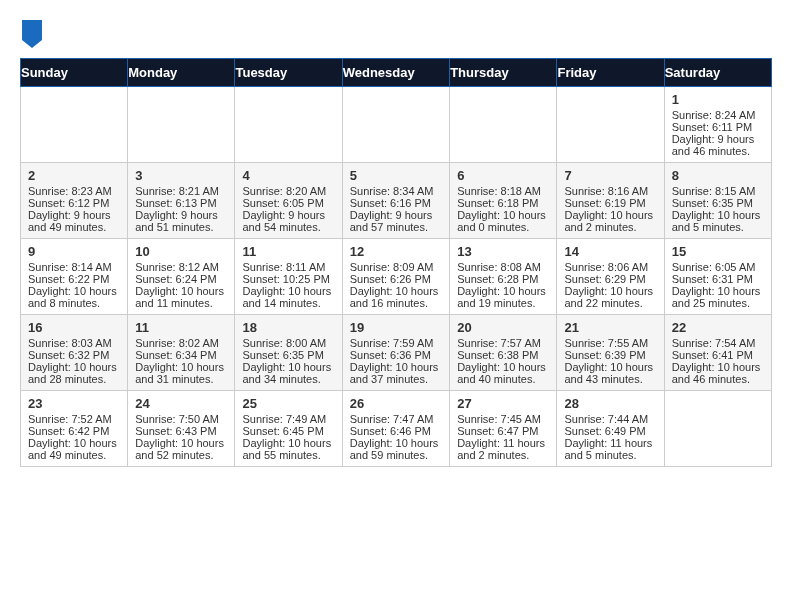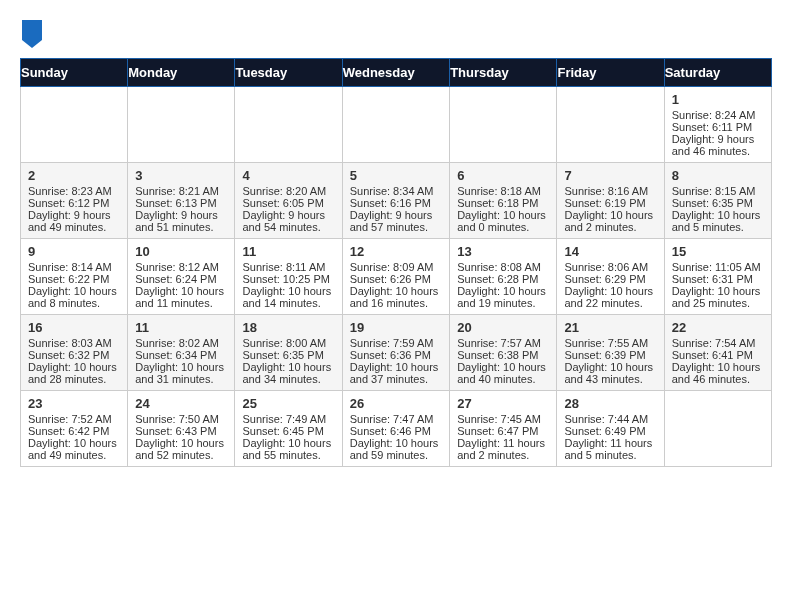--- a/index.html
+++ b/index.html
@@ -210,21 +210,21 @@
           <div>Daylight: 10 hours and 19 minutes.</div>
         </td>
         <td>
           <span class="day-num">14</span>
           <div>Sunrise: 8:06 AM</div>
           <div>Sunset: 6:29 PM</div>
           <div>Daylight: 10 hours and 22 minutes.</div>
         </td>
         <td>
           <span class="day-num">15</span>
-          <div>Sunrise: 11:05 AM</div>
+          <div>Sunrise: 6:05 AM</div>
           <div>Sunset: 6:31 PM</div>
           <div>Daylight: 10 hours and 25 minutes.</div>
         </td>
       </tr>
       <tr>
         <td>
           <span class="day-num">16</span>
           <div>Sunrise: 8:03 AM</div>
           <div>Sunset: 6:32 PM</div>
           <div>Daylight: 10 hours and 28 minutes.</div>

